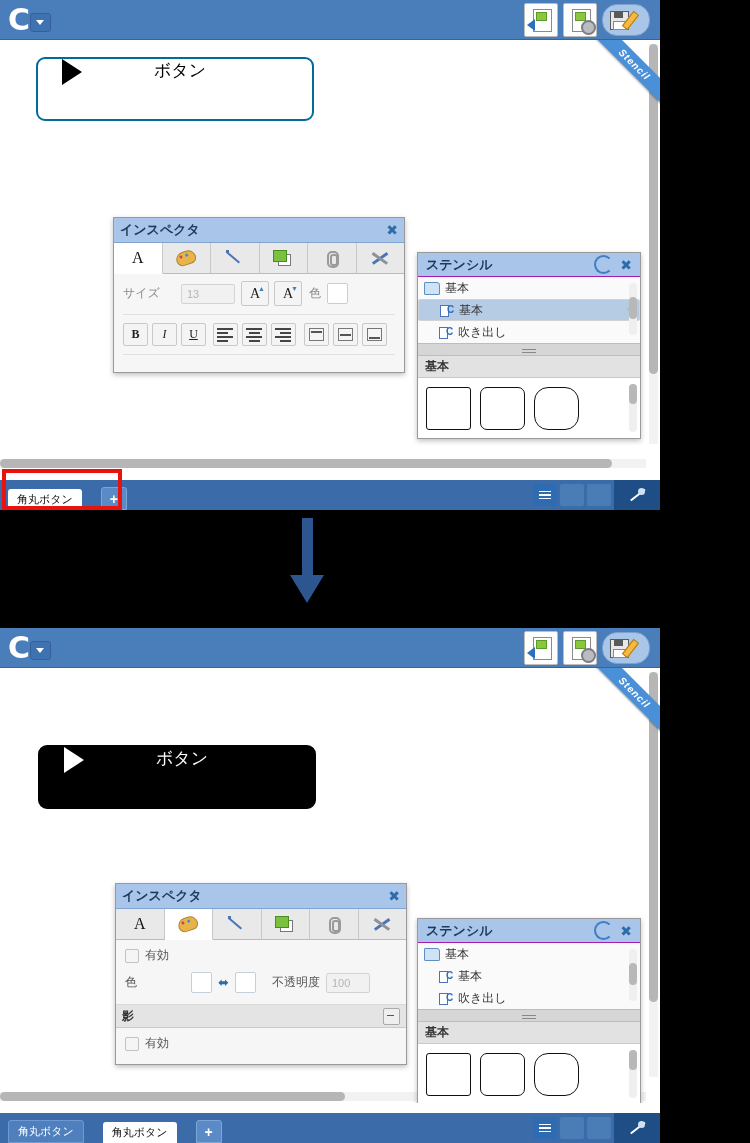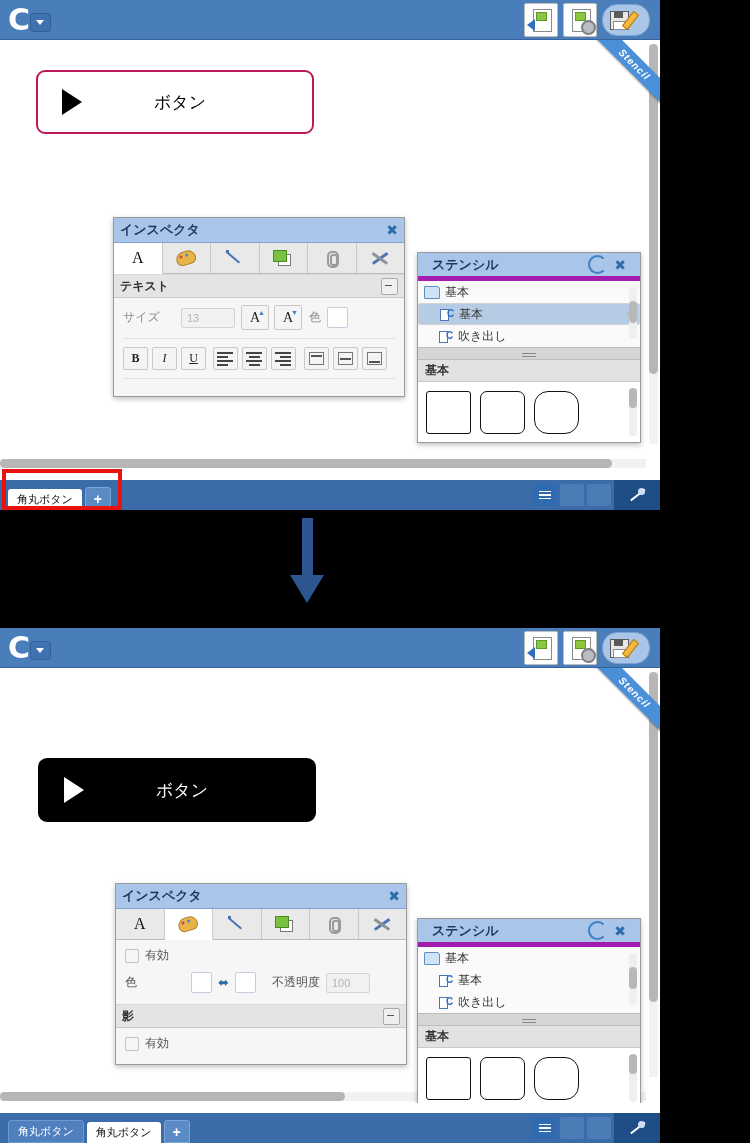--- a/index.html
+++ b/index.html
@@ -47,22 +47,22 @@
   #canvas-top{height:430px;}
   #canvas-bottom{height:435px;}
 
   .ribbon{position:absolute;right:0;top:0;width:70px;height:70px;overflow:hidden;z-index:6;}
   .ribbon span{position:absolute;display:block;width:105px;padding:3px 0;
       background:#4a90d9;color:#fff;font-size:10px;font-weight:bold;font-style:italic;
       text-align:center;letter-spacing:1px;
       transform:rotate(45deg);left:-8px;top:16px;
       box-shadow:0 1px 2px rgba(0,0,0,.35);}
 
-  .shape-btn{position:absolute;border:2px solid #be185d;border-radius:9px;
-      display:flex;align-items:center;box-sizing:border-box;margin-top:13px;}
+  .shape-btn{position:absolute;border:2px solid #0369a1;border-radius:9px;
+      display:flex;align-items:flex-start;box-sizing:border-box;}
   .shape-btn .tri{width:0;height:0;border-top:13px solid transparent;
       border-bottom:13px solid transparent;border-left:20px solid #000;margin-left:24px;}
   .shape-btn .lbl{flex:1;text-align:center;font-size:17px;color:#000;margin-right:34px;}
   .shape-btn.filled{background:#000;border-color:#000;}
   .shape-btn.filled .tri{border-left-color:#fff;}
   .shape-btn.filled .lbl{color:#fff;}
 
   .vscroll{position:absolute;right:2px;top:4px;bottom:26px;width:9px;background:#f2f2f2;}
   .vscroll i{position:absolute;left:0;top:0;width:9px;height:330px;background:#b6b6b6;border-radius:5px;display:block;}
   .hscroll{position:absolute;left:0;right:14px;bottom:2px;height:9px;background:#f2f2f2;}
@@ -136,22 +136,22 @@
   .vbtn{width:23px;height:21px;border:1px solid #c9c9c9;background:#f4f4f4;border-radius:2px;position:relative;}
   .vbtn u{position:absolute;left:4px;right:4px;top:4px;bottom:4px;border:1px solid #777;display:block;}
   .vbtn s{position:absolute;left:6px;right:6px;height:1.6px;background:#555;display:block;text-decoration:none;}
   .hr{height:1px;background:#e0e0e0;margin:7px 0 8px;}
   .cbx{width:12px;height:12px;border:1px solid #c3c3c3;background:#f5f5f5;border-radius:2px;margin-right:6px;}
   .dblarrow{color:#2d6ca8;font-size:13px;margin:0 6px;}
 
   
   .stencil{position:absolute;width:222px;background:#f4f4f4;border:1px solid #9a9a9a;
       box-shadow:0 2px 5px rgba(0,0,0,.25);z-index:5;}
-  .st-title{height:23px;background:#a9c6ea;border-bottom:5px solid #a21caf;display:flex;
-      align-items:center;padding:0 14px;font-size:13px;font-weight:bold;color:#1b3a5c;}
+  .st-title{height:23px;background:#a9c6ea;border-bottom:1px solid #a21caf;display:flex;
+      align-items:center;padding:0 8px;font-size:13px;font-weight:bold;color:#1b3a5c;}
   .st-title .sp{margin-left:auto;display:flex;align-items:center;gap:7px;}
   .st-title .x{color:#2d6ca8;font-size:14px;font-weight:bold;}
   .st-tree{height:66px;background:#fafafa;position:relative;overflow:hidden;}
   .tnode{height:22px;display:flex;align-items:center;font-size:12px;color:#333;padding-left:6px;}
   .tnode.sel{background:#b6cce4;}
   .tnode.child{padding-left:21px;}
   .folder{width:14px;height:11px;background:#cfe3f7;border:1px solid #5f8fc0;border-radius:1px 3px 1px 1px;margin-right:5px;}
   .stico{width:14px;height:11px;margin-right:5px;position:relative;}
   .stico::before{content:"";position:absolute;left:0;top:0;width:7px;height:10px;background:#fff;border:1px solid #4a74b5;}
   .stico::after{content:"";position:absolute;left:7px;top:0;color:#2f6fbd;font-size:10px;font-weight:bold;line-height:10px;content:"C";}
@@ -164,21 +164,21 @@
   .st-shape{width:43px;height:41px;background:#fff;border:1.5px solid #111;}
   .st-shape.r1{border-radius:3px;}
   .st-shape.r2{border-radius:7px;}
   .st-shape.r3{border-radius:14px;}
   .mini-scroll{position:absolute;right:3px;width:8px;background:#efefef;border-radius:4px;}
   .mini-scroll i{display:block;width:8px;background:#b8b8b8;border-radius:4px;}
 
   
   .statusbar{position:absolute;left:0;right:0;bottom:0;height:30px;background:#3b6ba8;
       display:flex;align-items:center;}
-  .tabstrip{display:flex;align-items:flex-end;height:30px;padding-left:8px;gap:3px;}
+  .tabstrip{display:flex;align-items:flex-end;height:30px;padding-left:8px;gap:19px;}
   .ptab{height:21px;padding:0 9px;display:flex;align-items:center;font-size:11px;
       border-radius:3px 3px 0 0;}
   .ptab.active{background:#fff;color:#111;}
   .ptab.inactive{background:#4f80bd;color:#fff;border:1px solid #6d9ad2;}
   .ptab.add{background:#5a8bc6;color:#fff;font-size:14px;font-weight:bold;padding:0 8px;
       border:1px solid #7aa6d8;}
   .sb-right{margin-left:auto;display:flex;align-items:center;height:30px;}
   .sb-sq{width:24px;height:22px;background:#4a7cb6;margin-right:3px;border-radius:2px;
       display:flex;align-items:center;justify-content:center;}
   .sb-sq.on{background:#2f6bb0;}
@@ -252,24 +252,20 @@
             <span class="ico-shape"></span>
           </div>
         <div class="insp-tab">
             <span class="ico-clip"></span>
           </div>
         <div class="insp-tab" style="border-right:none;">
             <span class="ico-tools"></span>
           </div>
       </div>
 
-      <div class="sect-head">
-        <span>テキスト</span>
-        <span class="minus"></span>
-      </div>
       <div class="sect-body">
         <div class="row">
           <span class="lab" style="width:58px;">サイズ</span>
           <span class="inp" style="width:54px;">13</span>
           <span class="abtn" style="margin-left:6px;">A<small>▲</small></span>
           <span class="abtn" style="margin-left:5px;">A<small>▼</small></span>
           <span class="lab" style="margin-left:7px;">色</span>
           <span class="swatch" style="margin-left:6px;"></span>
         </div>
         <div class="hr"></div>

